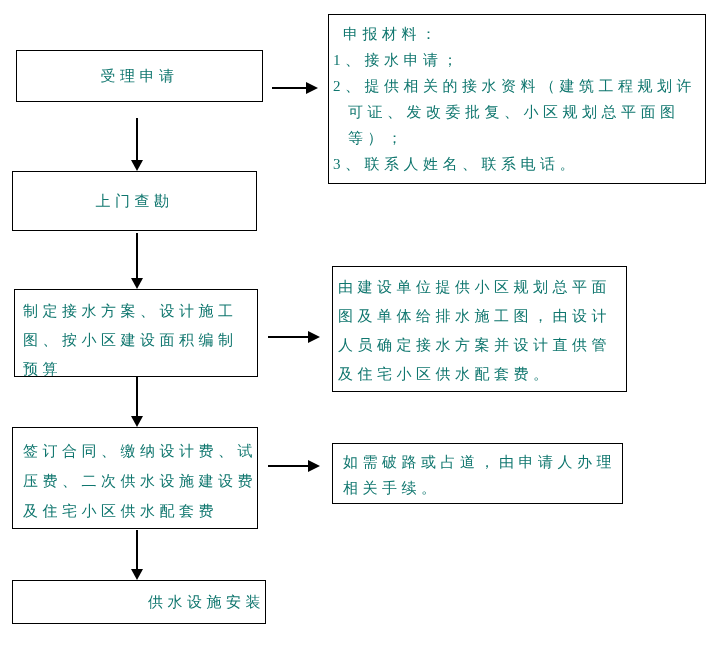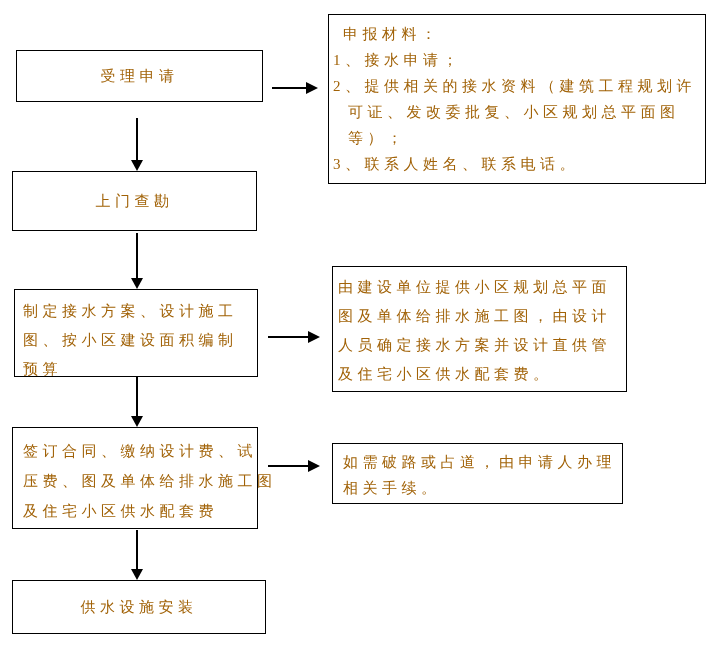--- a/index.html
+++ b/index.html
@@ -12,21 +12,21 @@
     color: #000000;
     overflow: hidden;
   }
   .fbox {
     position: absolute;
     box-sizing: border-box;
     border: 1px solid #000000;
     background: #ffffff;
     font-size: 15px;
     letter-spacing: 4.5px;
-    color: #a16207;
+    color: #0f766e;
   }
   .center {
     display: flex;
     align-items: center;
     justify-content: center;
     text-align: center;
   }
   .ln { white-space: nowrap; }
   .multi3a { padding: 7px 0 0 8px;  line-height: 29px; } 
   .multi3b { padding: 8px 0 0 10px; line-height: 30px; } 
@@ -83,25 +83,25 @@
   </div>
 
   <div class="fbox multi3a" style="left:14px; top:289px; width:244px; height:88px;">
     <div class="ln">制定接水方案、设计施工</div>
     <div class="ln">图、按小区建设面积编制</div>
     <div class="ln">预算</div>
   </div>
 
   <div class="fbox multi3b" style="left:12px; top:427px; width:246px; height:102px;">
     <div class="ln">签订合同、缴纳设计费、试</div>
-    <div class="ln">压费、图及单体给排水施工图</div>
+    <div class="ln">压费、二次供水设施建设费</div>
     <div class="ln">及住宅小区供水配套费</div>
   </div>
 
-  <div class="fbox center" style="left:12px; top:580px; width:254px; height:54px;">
+  <div class="fbox center" style="left:12px; top:580px; width:254px; height:44px;justify-content:flex-end;">
     <span class="ln">供水设施安装</span>
   </div>
 
   <div class="fbox notesA" style="left:328px; top:14px; width:378px; height:170px;">
     <div class="ln ind-head">申报材料：</div>
     <div class="ln ind-item">1、接水申请；</div>
     <div class="ln ind-item">2、提供相关的接水资料（建筑工程规划许</div>
     <div class="ln ind-cont">可证、发改委批复、小区规划总平面图</div>
     <div class="ln ind-cont">等）；</div>
     <div class="ln ind-item">3、联系人姓名、联系电话。</div>

